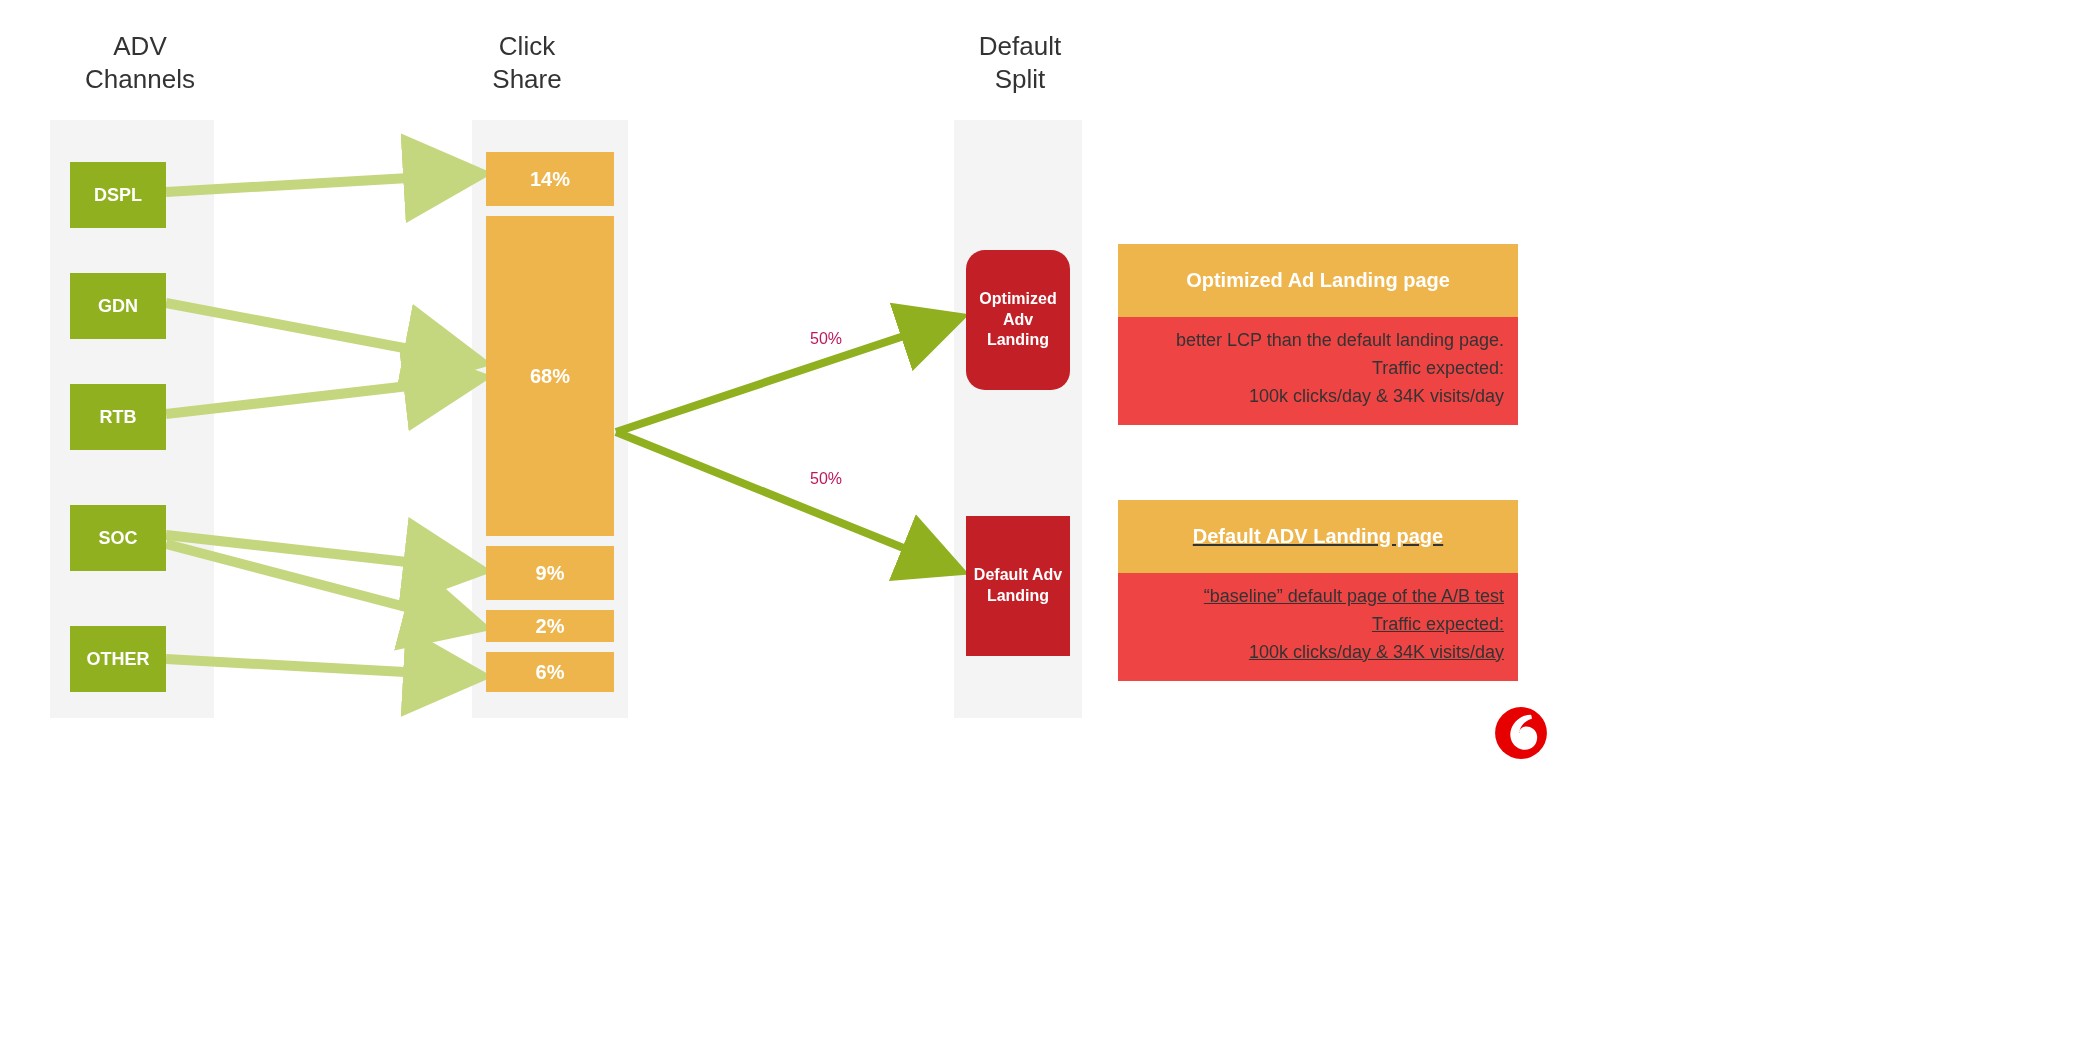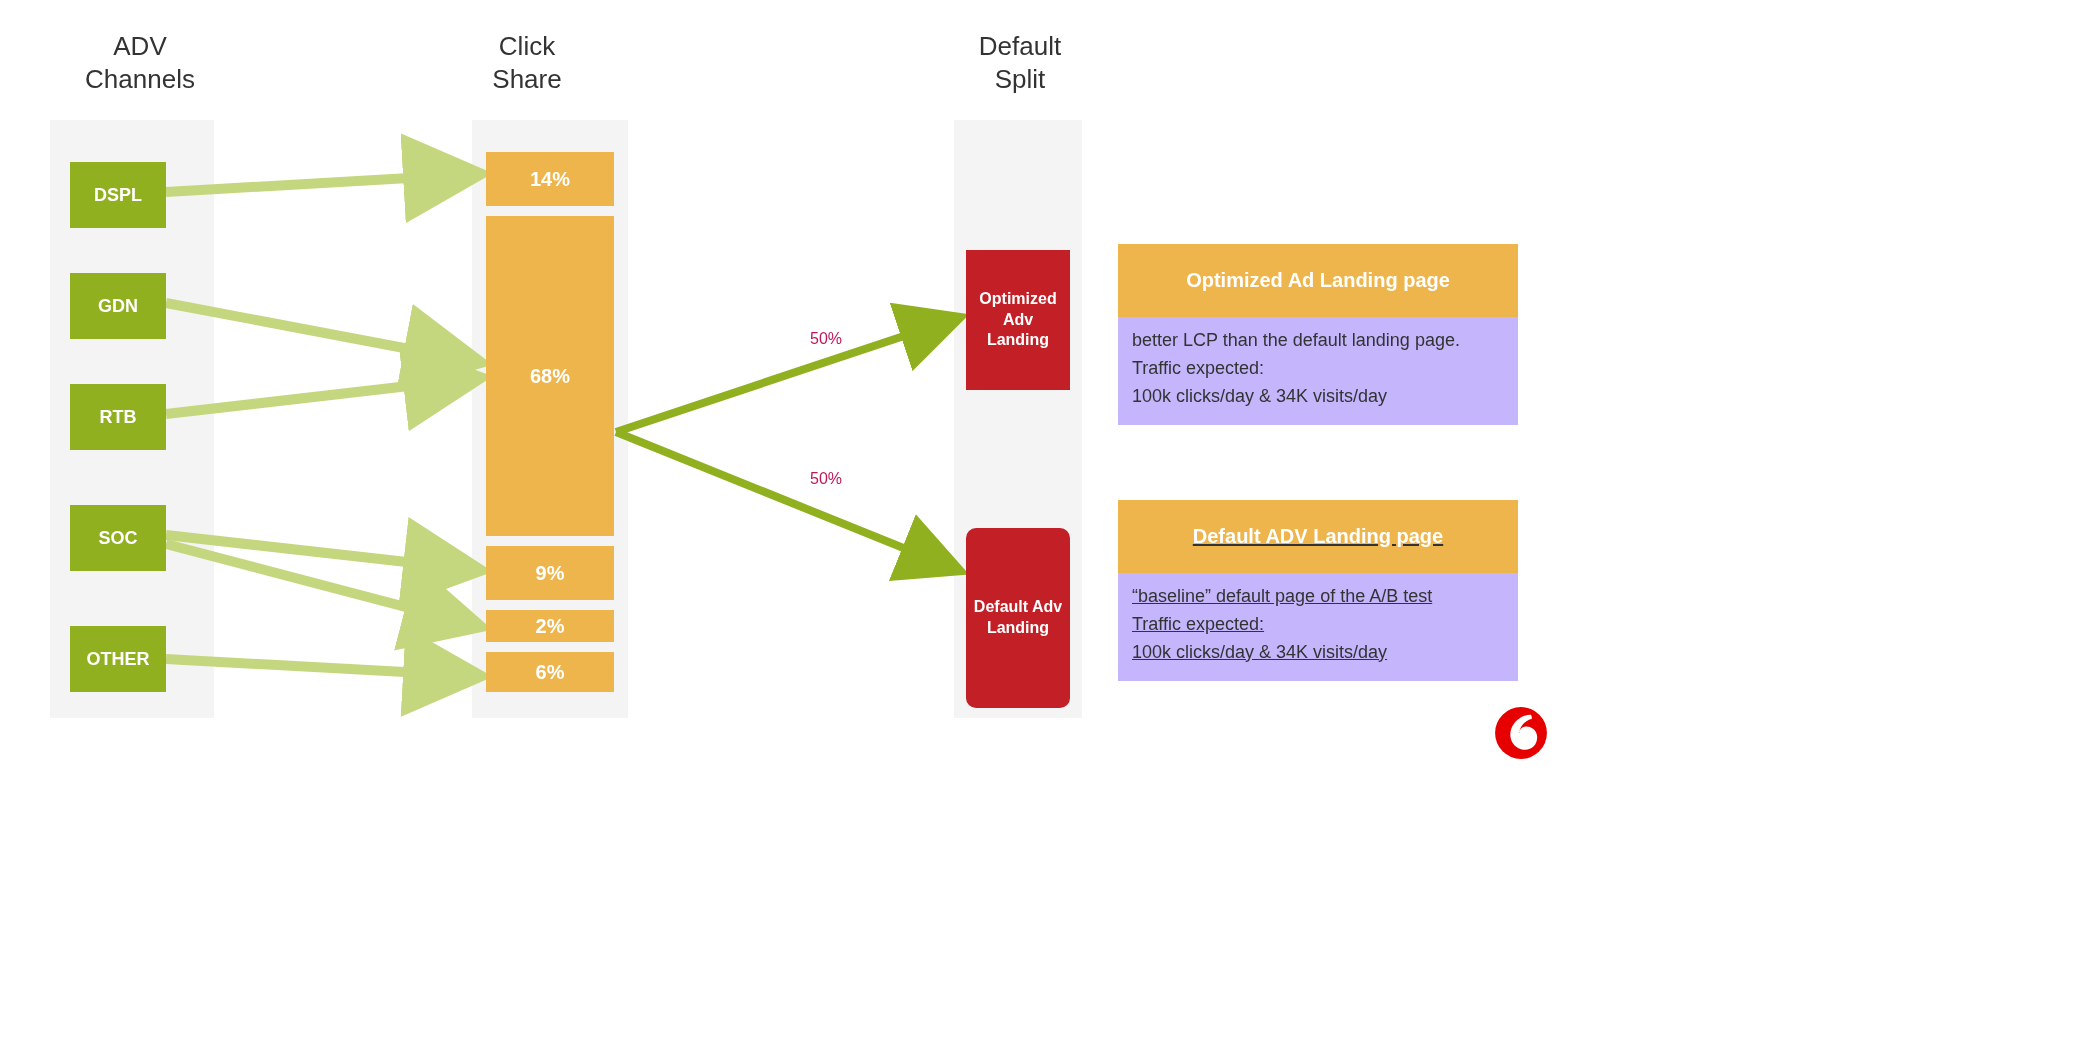--- a/index.html
+++ b/index.html
@@ -91,25 +91,25 @@
   }
   .card .card-head {
     background: #eeb54c;
     color: #ffffff;
     font-weight: 700;
     font-size: 20px;
     text-align: center;
     padding: 25px 6px;
   }
   .card .card-body {
-    background: #c4b5fd;
+    background: #ef4444;
     color: #333;
     font-size: 18px;
     line-height: 1.55;
-    text-align: left;
+    text-align: right;
     padding: 10px 14px 14px;
     white-space: pre-line;
   }
 
   
   .split-label {
     position: absolute;
     font-size: 16px;
     color: #be185d;
   }
@@ -185,24 +185,24 @@
   <div class="share-box" style="top:652px; height:40px;">6%</div>
 
   <svg class="arrows">
     <line x1="616" y1="432" x2="958" y2="318" stroke="#91b020" stroke-width="8" marker-end="url(#ah-dark)"></line>
     <line x1="616" y1="432" x2="958" y2="570" stroke="#91b020" stroke-width="8" marker-end="url(#ah-dark)"></line>
   </svg>
 
   <div class="split-label" style="left:810px; top:330px;">50%</div>
   <div class="split-label" style="left:810px; top:470px;">50%</div>
 
-  <div class="land-box" style="top:250px; height:140px;">Optimized
+  <div class="land-box" style="top:250px; height:140px;border-radius:19px;">Optimized
 Adv
 Landing</div>
-  <div class="land-box" style="top:528px; height:180px;border-radius:10px;">Default
+  <div class="land-box" style="top:516px; height:140px;">Default
 Adv
 Landing</div>
 
   <div class="card" style="top:244px;">
     <div class="card-head">Optimized Ad Landing page</div>
     <div class="card-body">better LCP than the default landing page.
 Traffic expected:
 100k clicks/day  &amp; 34K visits/day</div>
   </div>
   <div class="card" style="top:500px;text-decoration:underline;">

